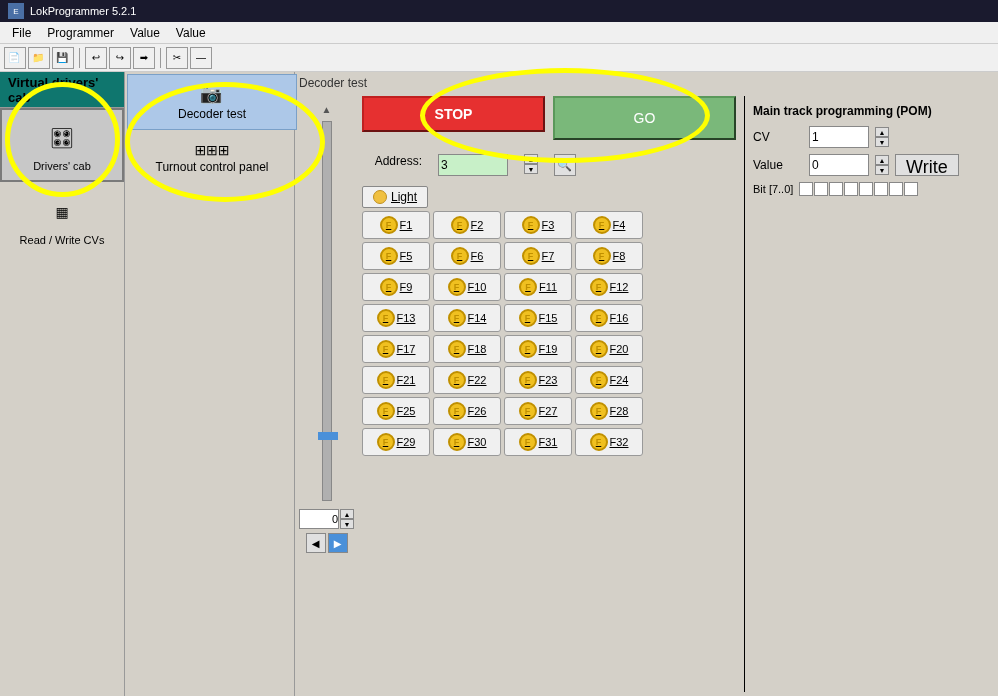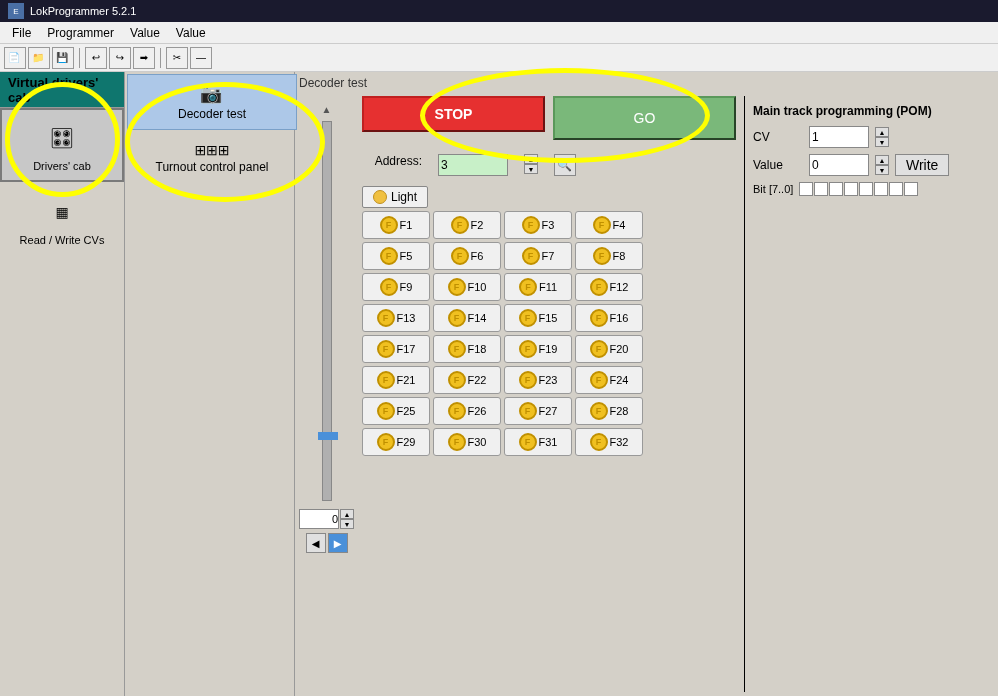--- a/index.html
+++ b/index.html
@@ -62,36 +62,36 @@
     .addr-row { display: flex; gap: 16px; margin-bottom: 4px; }
     .addr-label { font-size: 12px; width: 60px; text-align: right; }
     .addr-input { width: 70px; height: 22px; border: 1px solid #888; font-size: 12px; padding: 0 2px; background: #c8f0c8; }
     .addr-spin { display: flex; flex-direction: column; }
     .spin-btn { width: 14px; height: 10px; background: #e0e0e0; border: 1px solid #888; display: flex; align-items: center; justify-content: center; cursor: pointer; font-size: 7px; line-height: 1; }
     .search-btn { width: 22px; height: 22px; background: #e0e0e0; border: 1px solid #888; display: flex; align-items: center; justify-content: center; cursor: pointer; font-size: 12px; }
     .proto-select { height: 22px; border: 1px solid #888; font-size: 11px; background: #c8f0c8; width: 100px; }
     
     
     .func-grid { display: flex; flex-direction: column; gap: 3px; }
-    .func-row { display: flex; gap: 3px; align-items: center; }
+    .func-row { display: flex; gap: 3px; align-items: center; text-decoration: underline; }
     
     .light-btn { display: flex; align-items: center; gap: 4px; background: #f0f0f0; border: 1px solid #888; padding: 3px 10px; cursor: pointer; font-size: 12px; border-radius: 2px; }
     .light-icon { width: 14px; height: 14px; background: #f0c040; border-radius: 50%; border: 1px solid #c09020; }
     
     .func-btn { display: flex; align-items: center; gap: 2px; background: #f0f0f0; border: 1px solid #999; padding: 4px 6px; cursor: pointer; font-size: 11px; border-radius: 3px; width: 68px; justify-content: center; }
     .func-btn-circle { width: 18px; height: 18px; background: #f0c020; border-radius: 50%; border: 2px solid #c09000; display: flex; align-items: center; justify-content: center; font-size: 9px; font-weight: bold; color: #c09000; flex-shrink: 0; }
     
     
     .pom-panel { width: 250px; padding: 8px; background: #d4d0c8; border-left: 1px solid #000000; }
     .pom-title { font-size: 12px; font-weight: bold; margin-bottom: 8px; }
     .pom-row { display: flex; align-items: center; gap: 6px; margin-bottom: 6px; }
     .pom-label { width: 50px; font-size: 12px; }
     .pom-input { width: 60px; height: 22px; border: 1px solid #888; font-size: 12px; padding: 0 2px; background: white; }
     .pom-spin { display: flex; flex-direction: column; }
-    .write-btn { background: #e0e0e0; border: 1px solid #888; padding: 2px 10px; cursor: pointer; font-size: 14px; height: 22px; }
+    .write-btn { background: #e0e0e0; border: 1px solid #888; padding: 2px 10px; cursor: pointer; font-size: 18px; height: 22px; }
     .bit-display { display: flex; gap: 1px; }
     .bit-box { width: 14px; height: 14px; border: 1px solid #888; background: white; }
     .bit-label { font-size: 11px; }
   </style>
 </head>
 <body>
 
 <div class="title-bar">
   <div class="title-bar-icon">E</div>
   <span>LokProgrammer 5.2.1</span>

